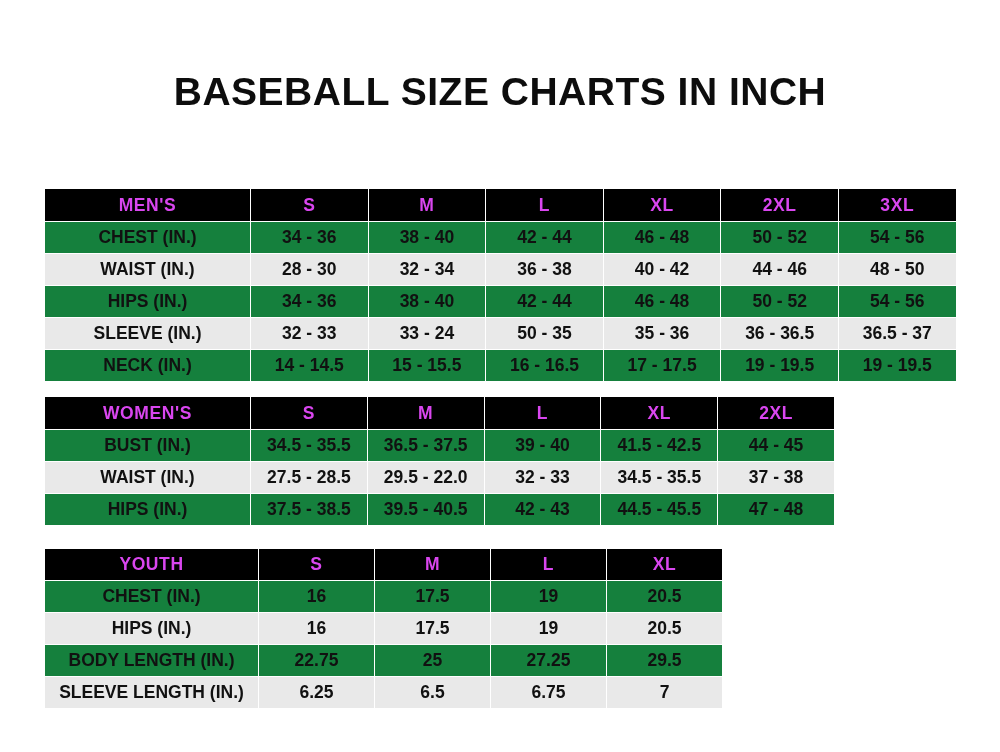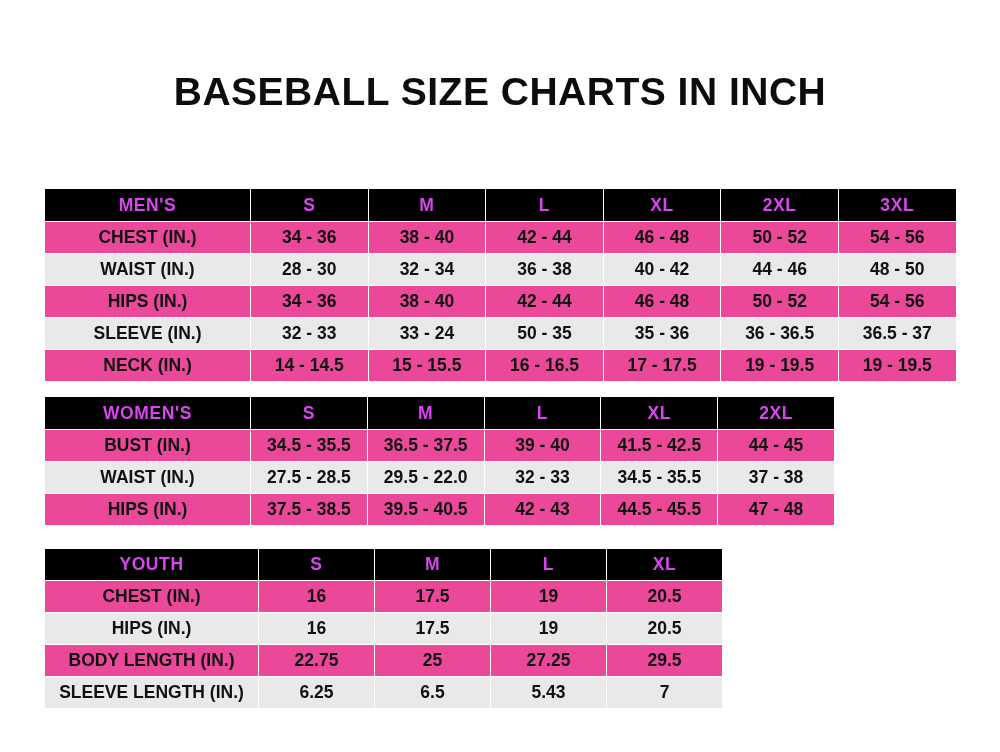--- a/index.html
+++ b/index.html
@@ -52,21 +52,21 @@
     background: #000000;
     color: #d946ef;
     font-size: 17.5px;
     letter-spacing: 0.6px;
     height: 32px;
   }
   .chart thead th.rowlabel {
     text-align: center;
   }
   .row-odd td {
-    background: #ec4899;
+    background: #15803d;
   }
   .row-even td {
     background: #e9e9e9;
   }
   .rowhead {
     text-align: center;
   }
 
   
   #mens-chart { top: 188px; left: 44px; width: 912px; }
@@ -245,19 +245,19 @@
         <td class="rowhead">BODY LENGTH (IN.)</td>
         <td>22.75</td>
         <td>25</td>
         <td>27.25</td>
         <td>29.5</td>
       </tr>
       <tr class="row-even">
         <td class="rowhead">SLEEVE LENGTH (IN.)</td>
         <td>6.25</td>
         <td>6.5</td>
-        <td>5.43</td>
+        <td>6.75</td>
         <td>7</td>
       </tr>
     </tbody>
   </table>
 
 </div>
 
 </body></html>

